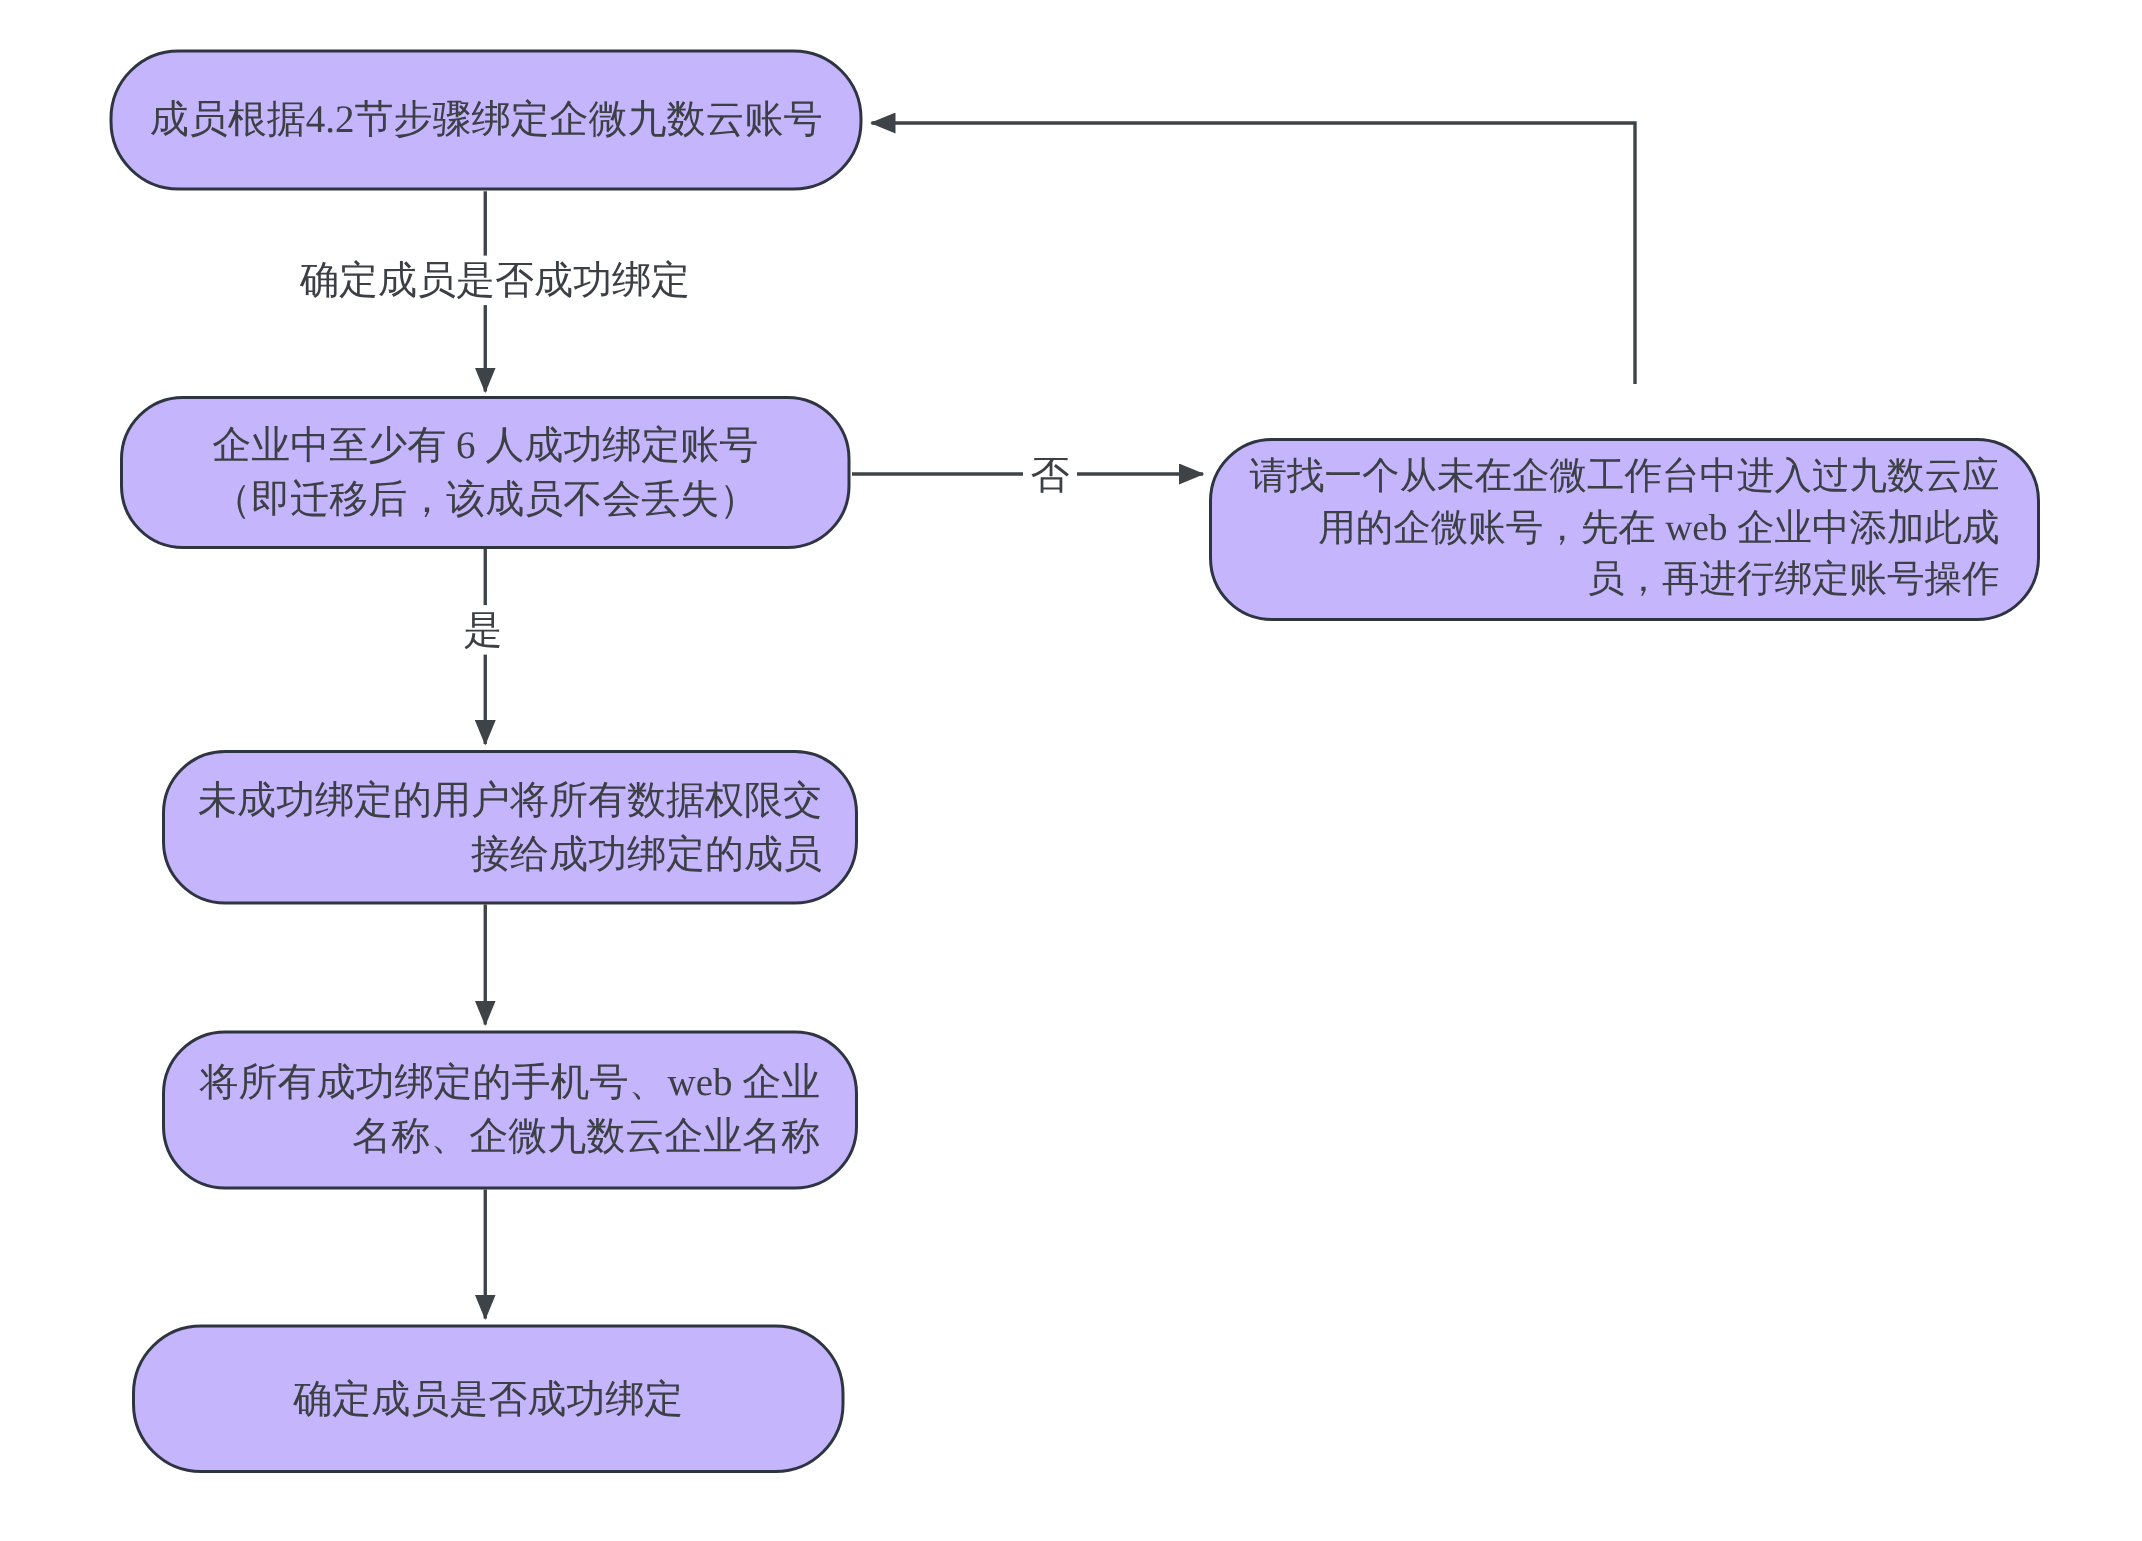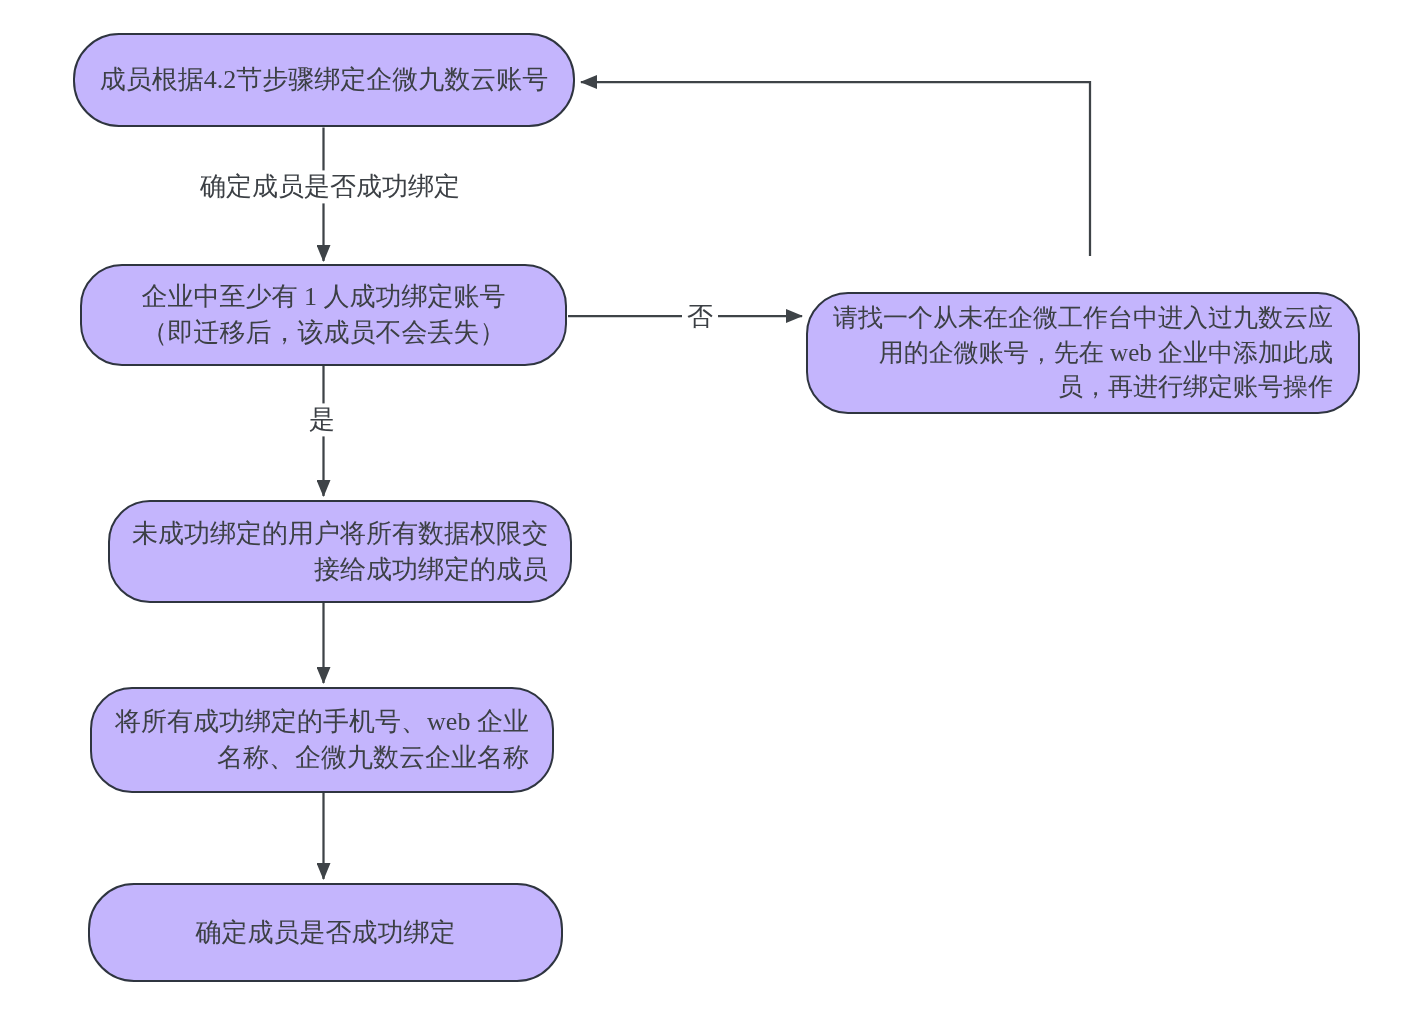--- a/index.html
+++ b/index.html
@@ -79,28 +79,28 @@
   </svg>
 
   <div class="edge-label" style="left:330px; top:187px;">确定成员是否成功绑定</div>
 
   <div class="edge-label" style="left:322px; top:420px;">是</div>
 
   <div class="edge-label" style="left:700px; top:317px;">否</div>
 
   <div class="flow-node" style="left:73px; top:33px; width:502px; height:94px; border-radius:46px;">成员根据4.2节步骤绑定企微九数云账号</div>
 
-  <div class="flow-node" style="left:80px; top:264px; width:487px; height:102px; border-radius:42px;">企业中至少有 1 人成功绑定账号
+  <div class="flow-node" style="left:80px; top:264px; width:487px; height:102px; border-radius:42px;">企业中至少有 6 人成功绑定账号
 （即迁移后，该成员不会丢失）</div>
 
   <div class="flow-node" style="left:806px; top:256px; width:554px; height:122px; border-radius:42px; font-size:25px;margin-top:36px;">请找一个从未在企微工作台中进入过九数云应
 用的企微账号，先在 web 企业中添加此成
 员，再进行绑定账号操作</div>
 
   <div class="flow-node" style="left:108px; top:500px; width:464px; height:103px; border-radius:42px;">未成功绑定的用户将所有数据权限交
 接给成功绑定的成员</div>
 
-  <div class="flow-node" style="left:90px; top:687px; width:464px; height:106px; border-radius:42px;">将所有成功绑定的手机号、web 企业
+  <div class="flow-node" style="left:108px; top:687px; width:464px; height:106px; border-radius:42px;">将所有成功绑定的手机号、web 企业
 名称、企微九数云企业名称</div>
 
   <div class="flow-node" style="left:88px; top:883px; width:475px; height:99px; border-radius:46px;">确定成员是否成功绑定</div>
 
 </div>
 
 </body></html>

